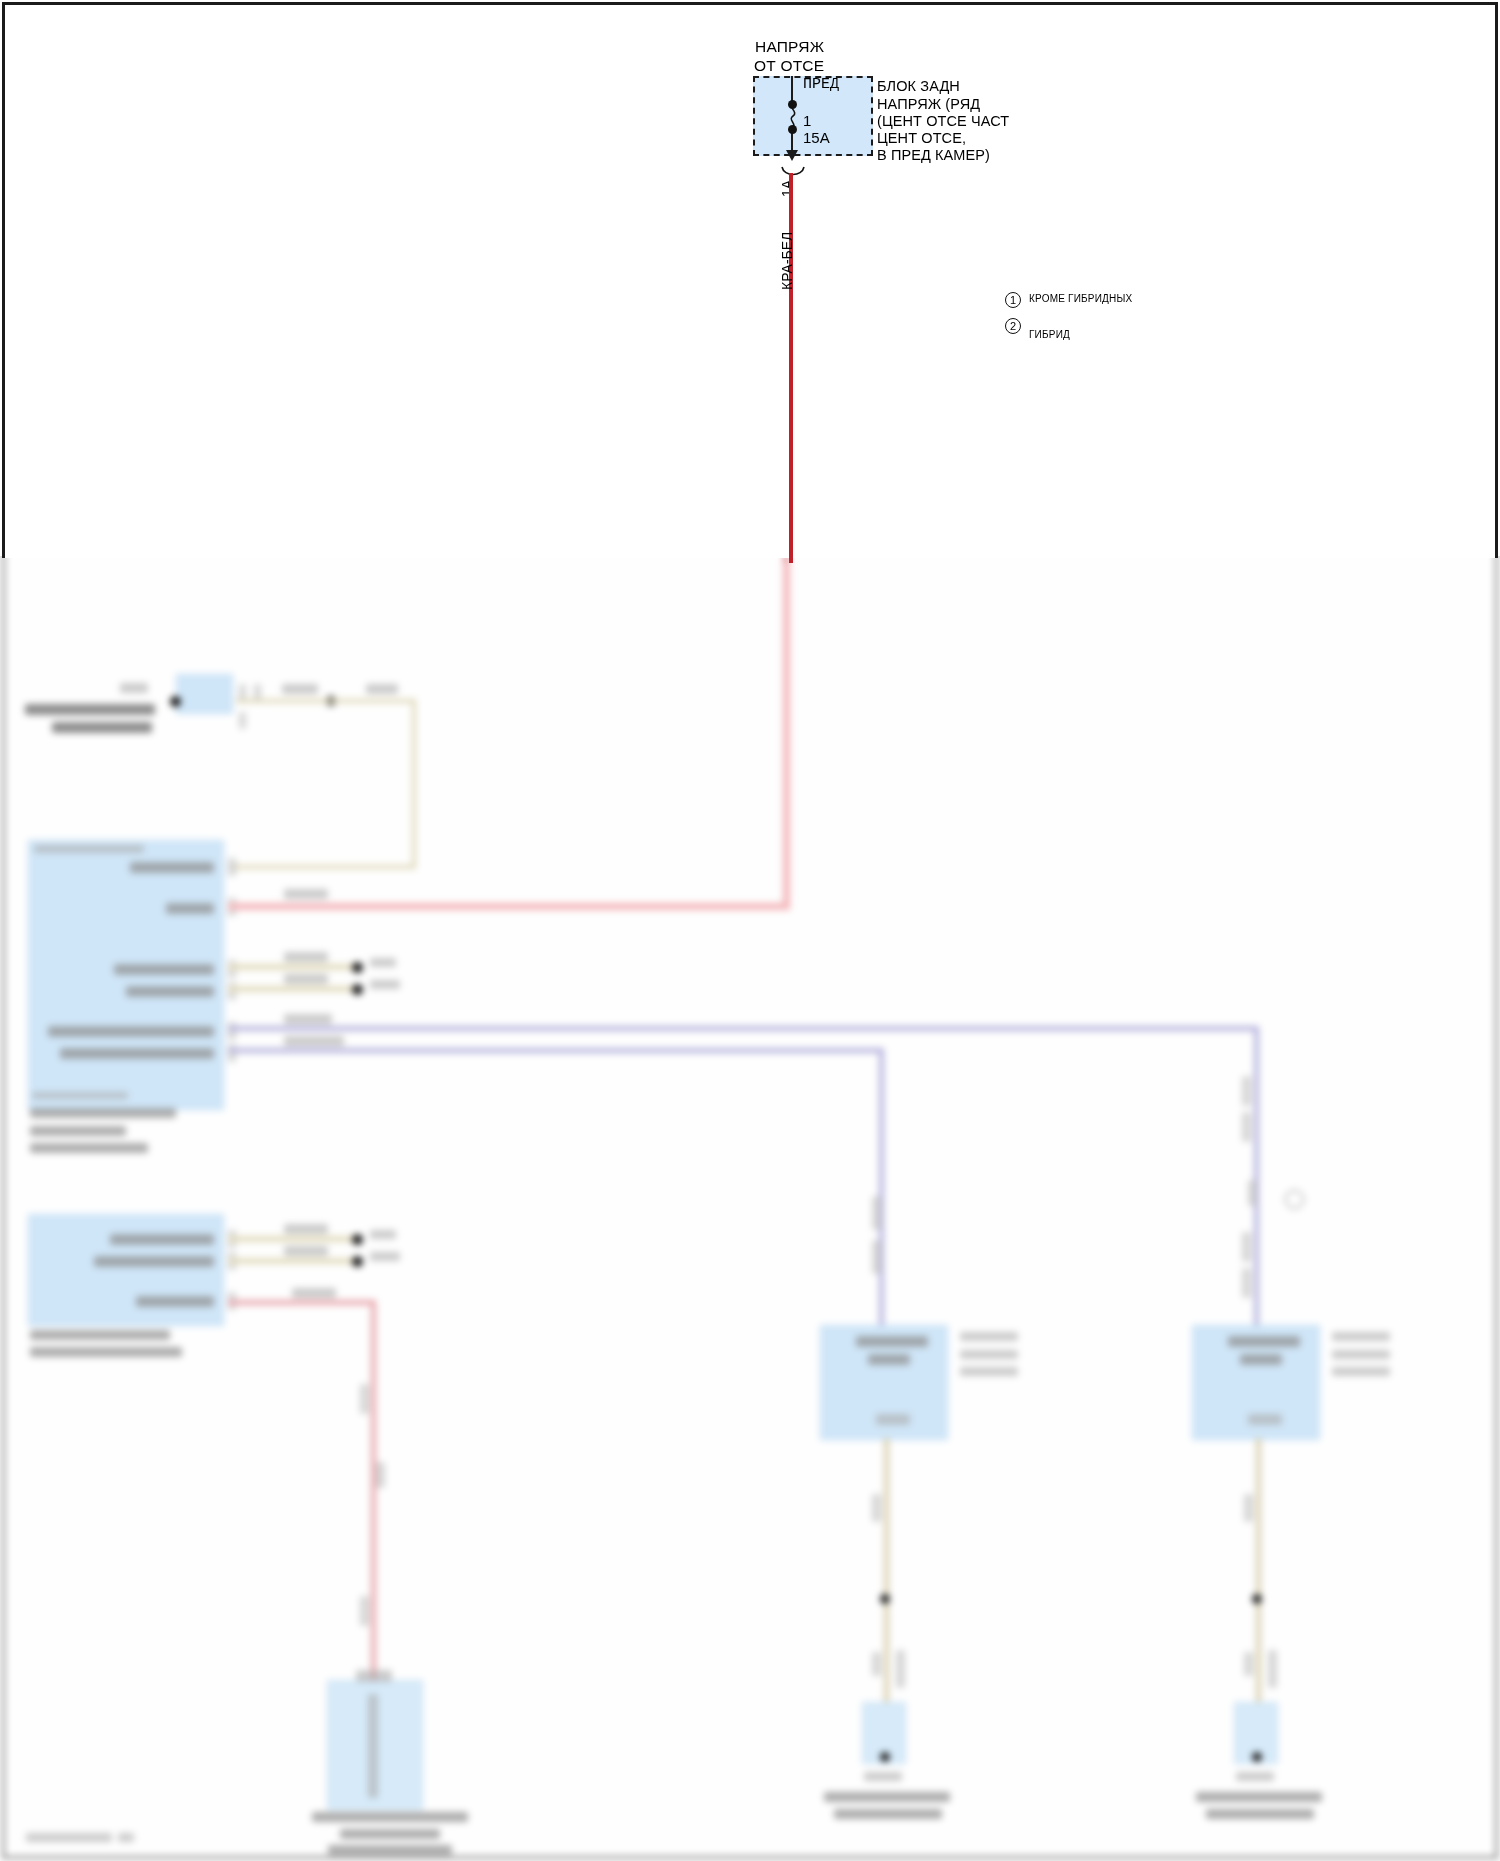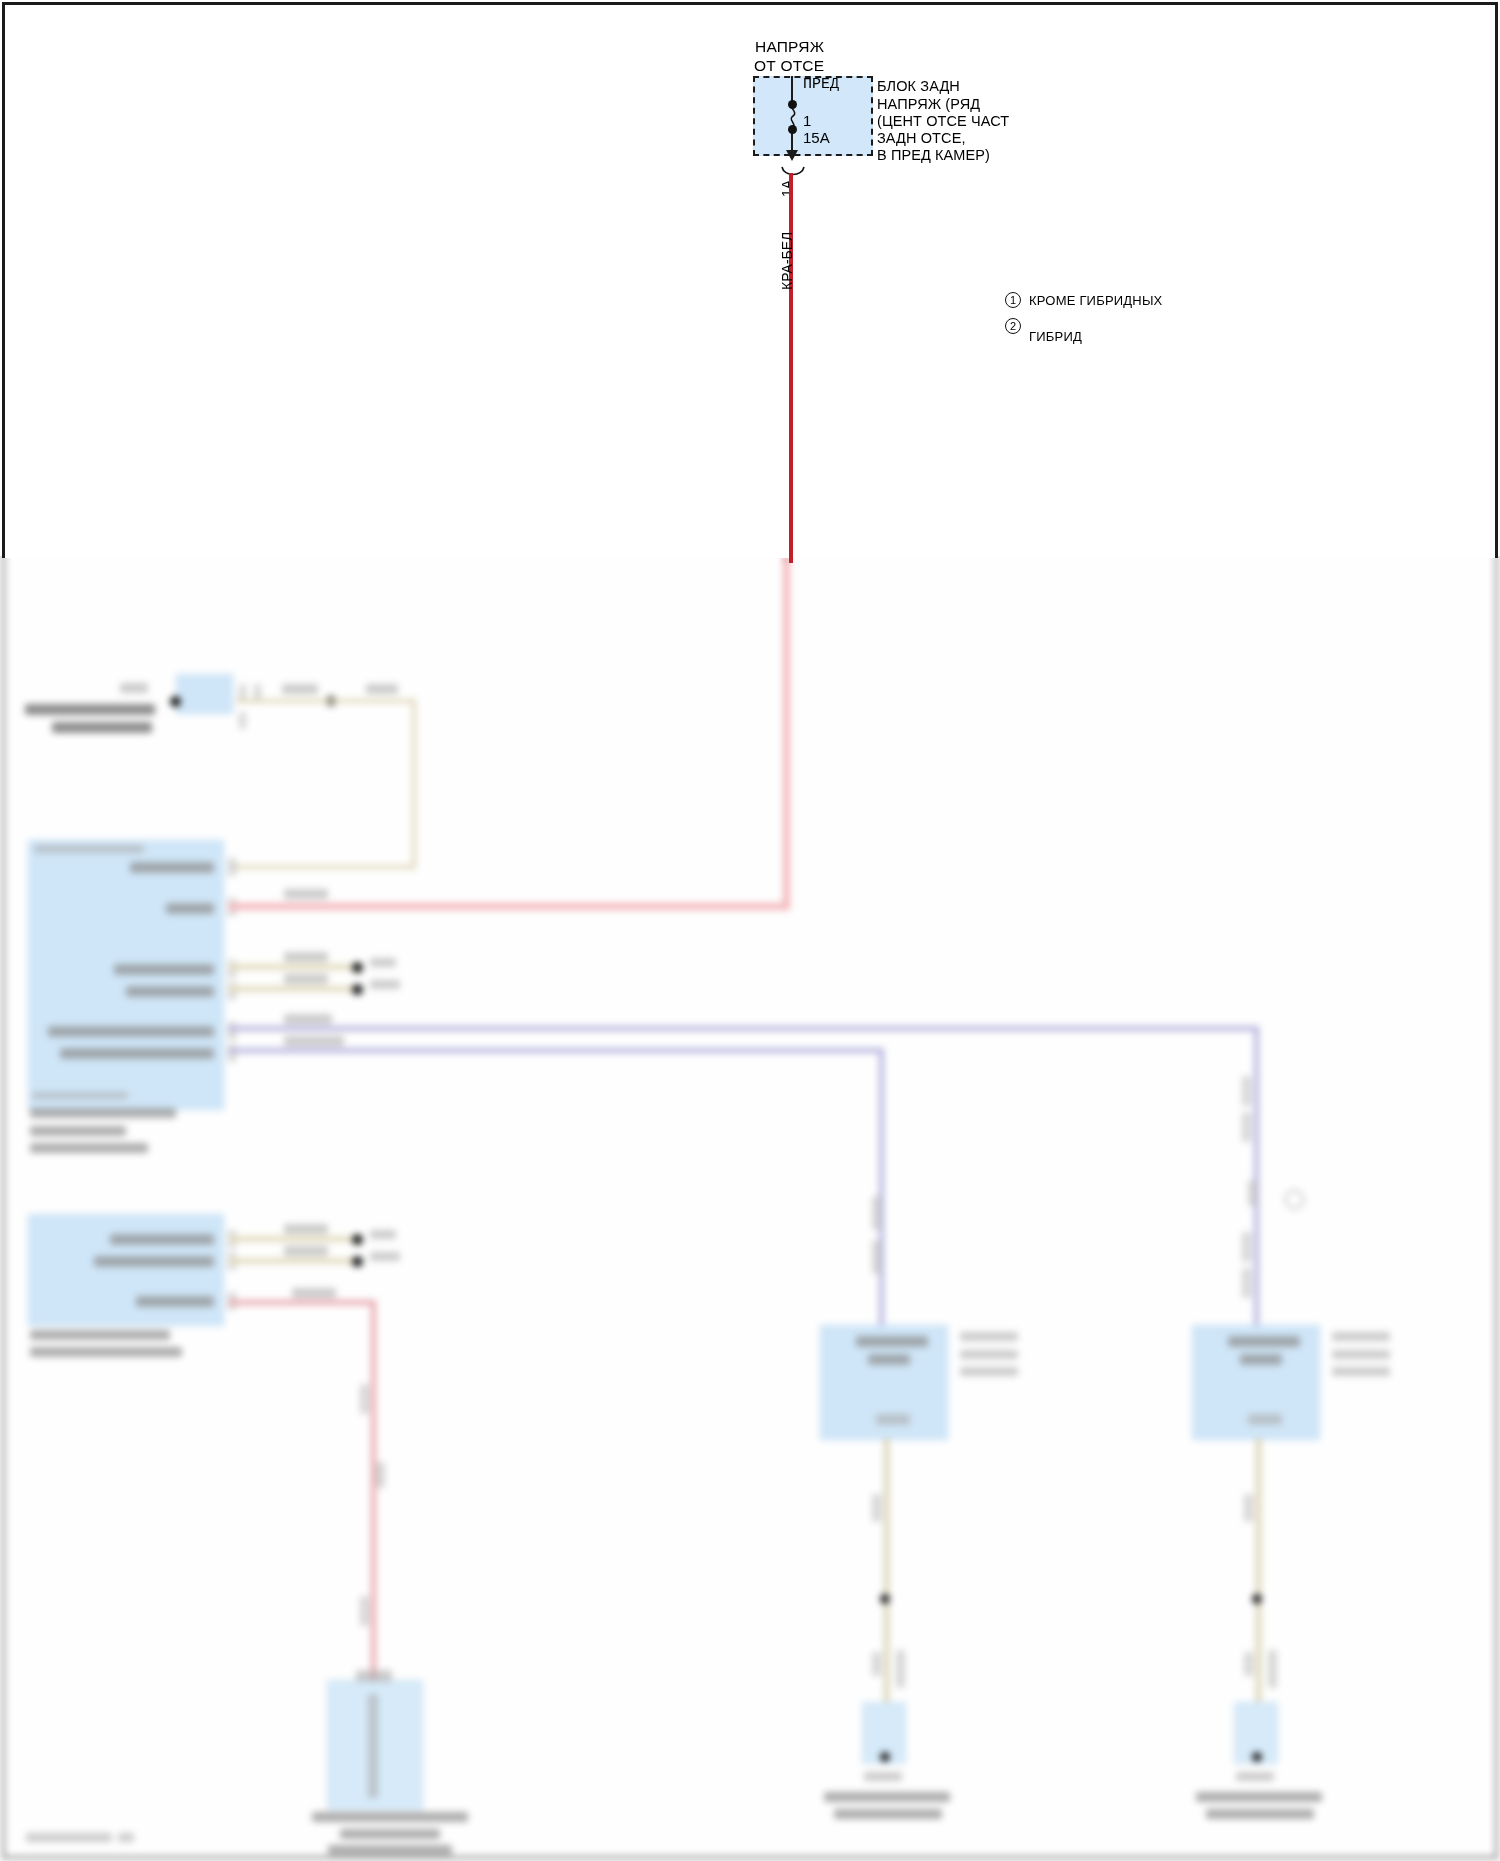--- a/index.html
+++ b/index.html
@@ -53,21 +53,21 @@
   .txt{
     position:absolute;
     color:#000000;
     font-family:"Liberation Sans",sans-serif;
     white-space:pre;
     line-height:1.22;
   }
   .t-head{font-size:15.5px;letter-spacing:.2px;}
   .t-blk{font-size:14.5px;letter-spacing:.1px;}
   .t-fuse{font-size:15px;}
-  .t-leg{font-size:13px;letter-spacing:.2px;text-align:right;}
+  .t-leg{font-size:10px;letter-spacing:.2px;text-align:right;}
   .t-rot{
     transform-origin:0 0;
     transform:rotate(-90deg);
     font-size:14px;
   }
 
   
   .fusebox{
     position:absolute;
     background:#d2e7f9;
@@ -340,21 +340,21 @@
 
     <div class="txt t-fuse" style="left:798px;top:71px;font-family:Liberation Mono, monospace;">ПРЕД</div>
     <div class="txt t-fuse" style="left:798px;top:107px;">1</div>
     <div class="txt t-fuse" style="left:798px;top:124px;">15A</div>
 
     <div class="arrow-dn" style="left:781px;top:145px;"></div>
 
     <div class="txt t-blk" style="left:872px;top:73px;">БЛОК ЗАДН</div>
     <div class="txt t-blk" style="left:872px;top:91px;">НАПРЯЖ (РЯД</div>
     <div class="txt t-blk" style="left:872px;top:108px;">(ЦЕНТ ОТСЕ ЧАСТ</div>
-    <div class="txt t-blk" style="left:872px;top:125px;">ЗАДН ОТСЕ,</div>
+    <div class="txt t-blk" style="left:872px;top:125px;">ЦЕНТ ОТСЕ,</div>
     <div class="txt t-blk" style="left:872px;top:142px;">В ПРЕД КАМЕР)</div>
 
     <svg class="conn-v" width="26" height="16" viewBox="0 0 26 16" style="left:775px;top:160px;">
       <path d="M2 2 C 4 12, 22 12, 24 2" stroke="#111111" stroke-width="1.6" fill="none"></path>
     </svg>
 
     <div class="txt t-rot" style="left:774px;top:192px;">1A</div>
 
     <div class="wire w-red" style="left:784px;top:168px;width:4px;height:390px;"></div>
     <div class="txt t-rot" style="left:774px;top:285px;">КРА-БЕЛ</div>

